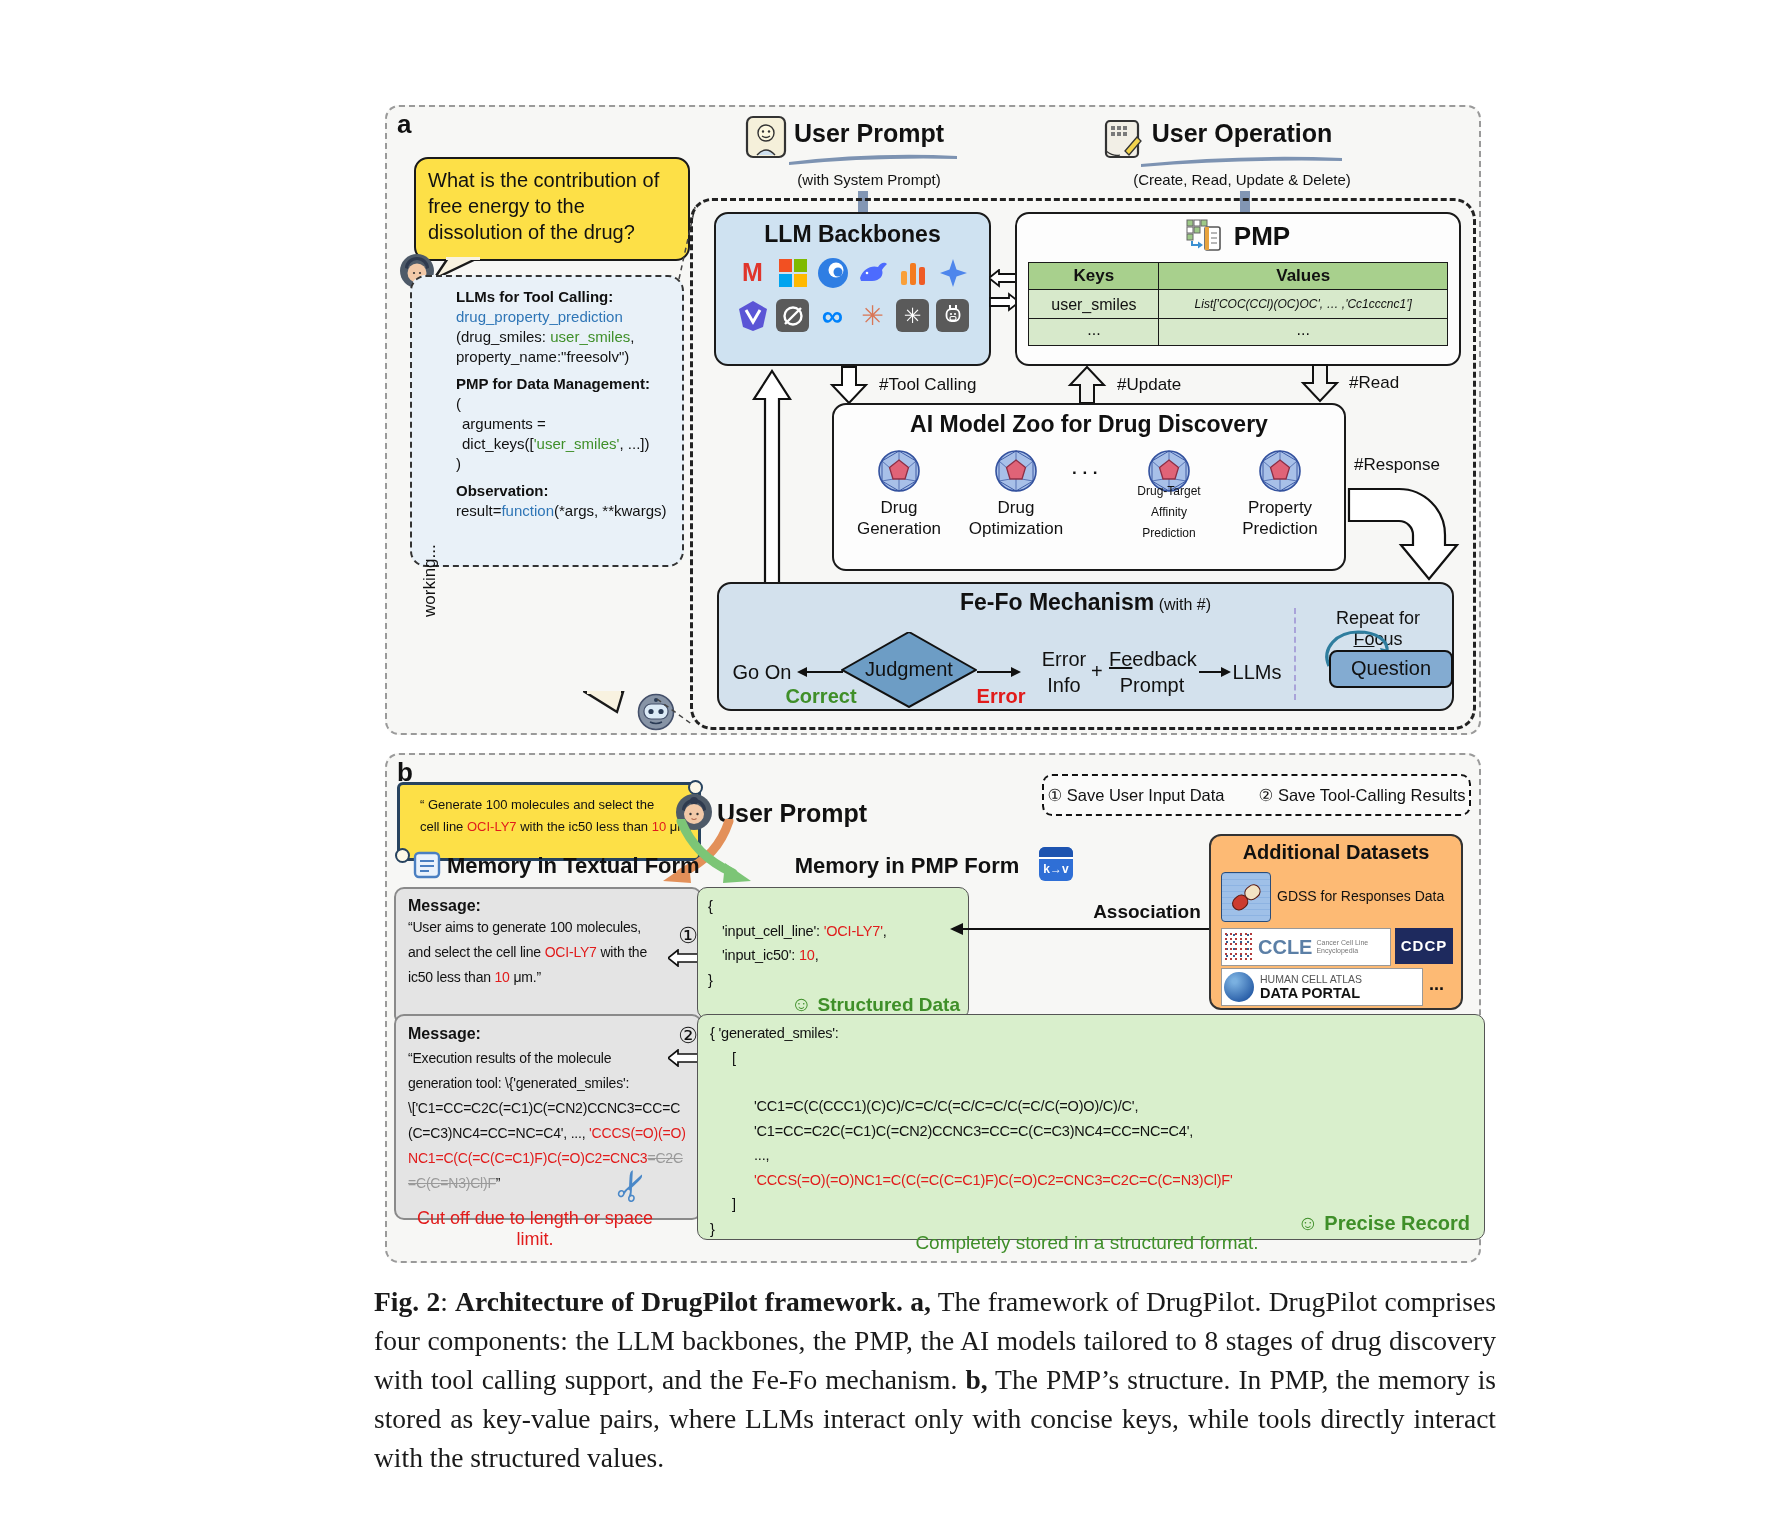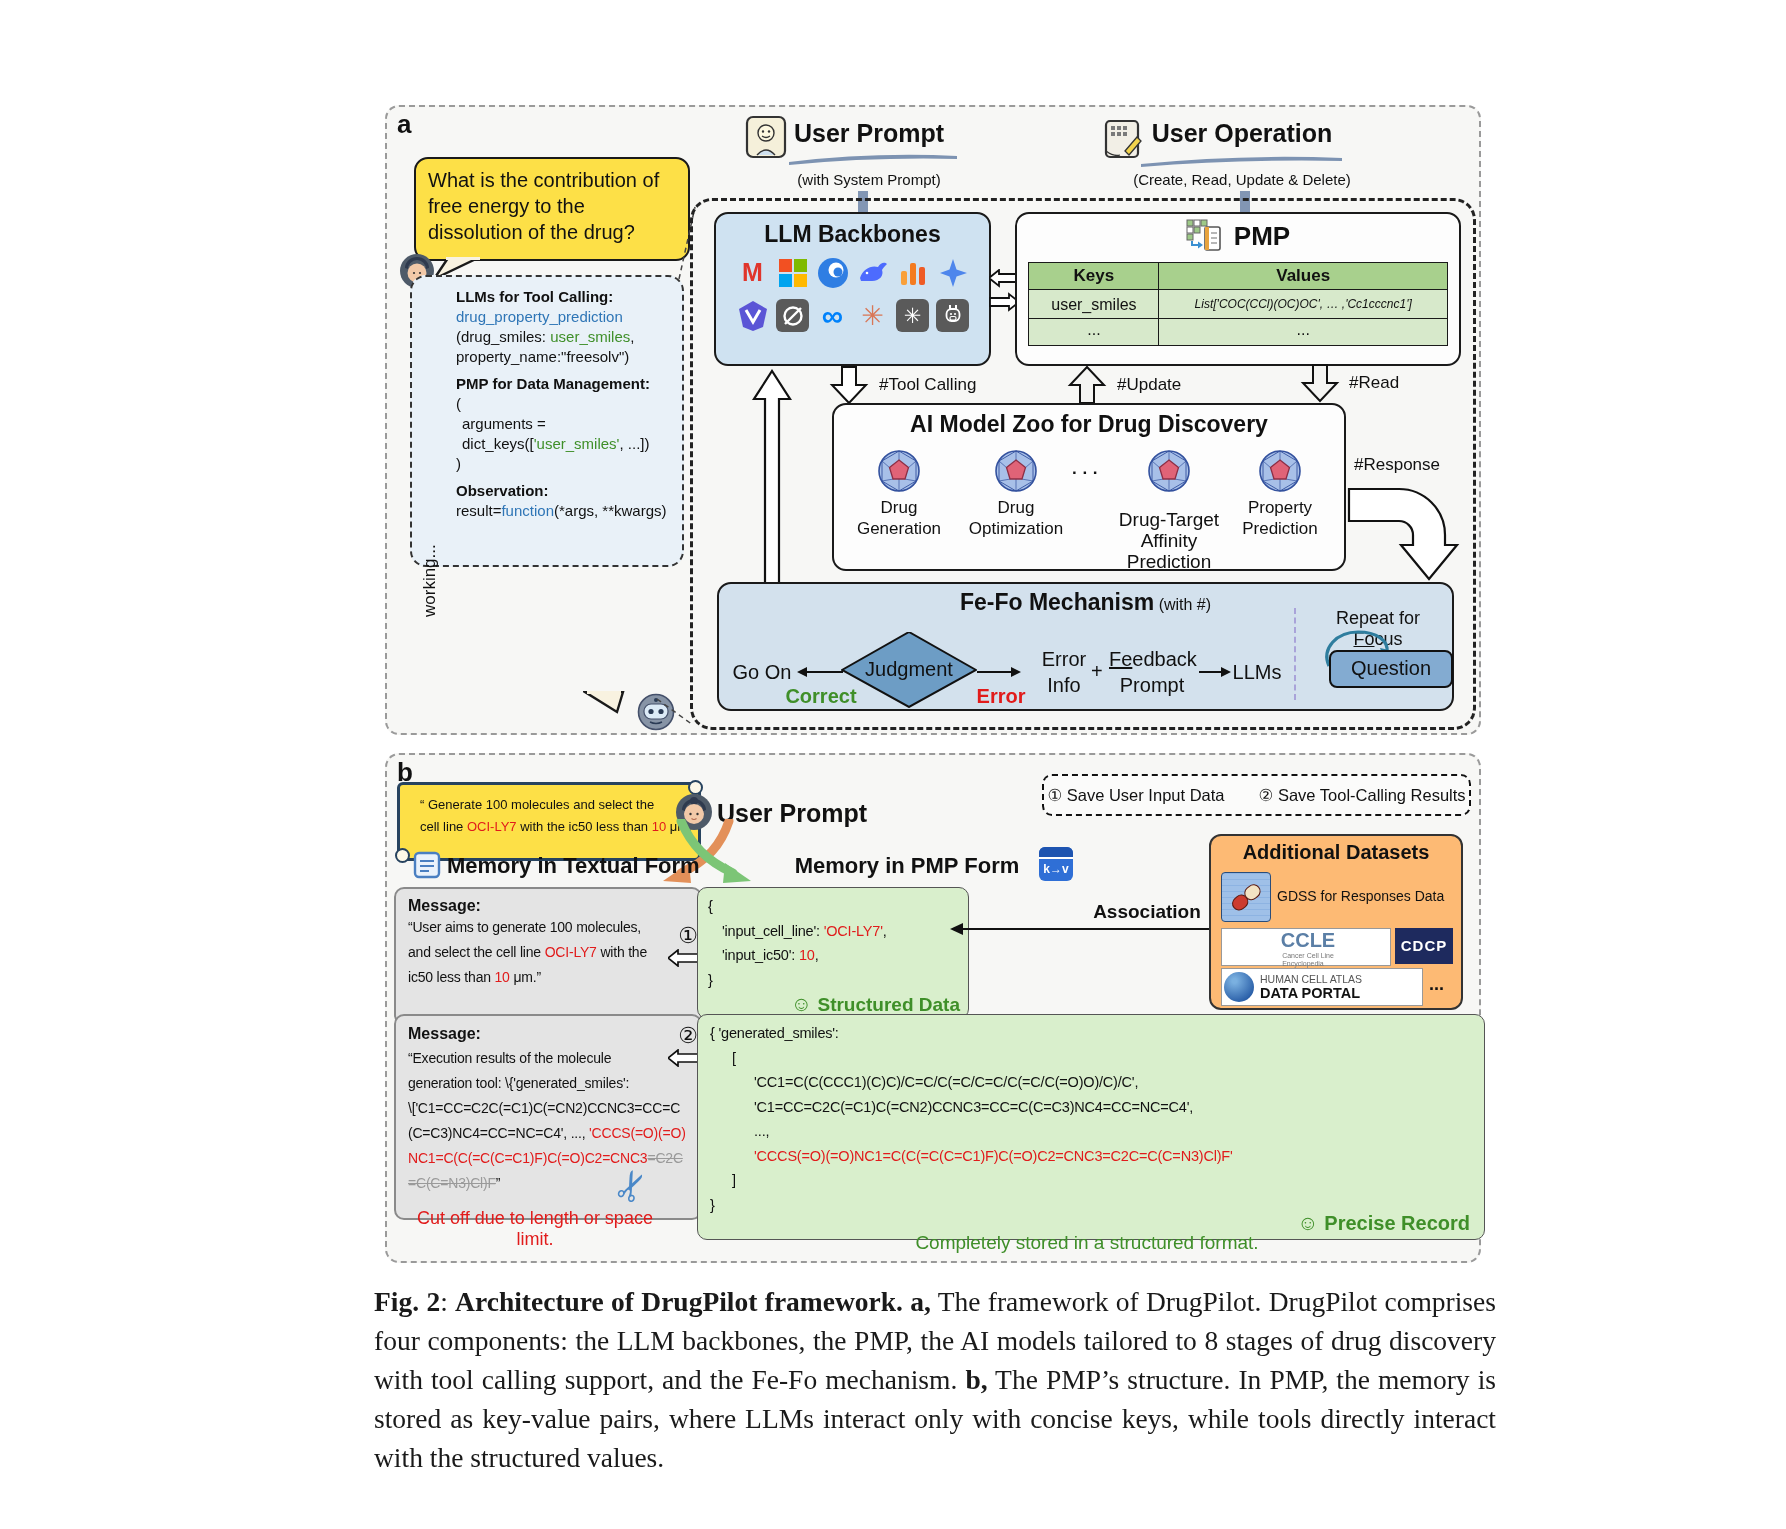--- a/index.html
+++ b/index.html
@@ -310,21 +310,21 @@
           <use href="#mol"></use>
         </svg>
       <div class="abs ctr" style="left:127px;top:92px;width:110px;font-size:17px;line-height:21px;">
         <div>Drug</div>
           <div>Optimization</div>
       </div>
       <div class="abs b" style="left:238px;top:58px;font-size:17px;">· · ·</div>
       <svg class="abs" style="left:313px;top:44px;" width="44" height="44">
           <use href="#mol"></use>
         </svg>
-      <div class="abs ctr" style="left:280px;top:104px;width:110px;font-size:19px;line-height:21px;">
+      <div class="abs ctr" style="left:280px;top:76px;width:110px;font-size:12px;line-height:21px;">
         <div>Drug-Target</div>
           <div>Affinity</div>
           <div>Prediction</div>
       </div>
       <svg class="abs" style="left:424px;top:44px;" width="44" height="44">
           <use href="#mol"></use>
         </svg>
       <div class="abs ctr" style="left:391px;top:92px;width:110px;font-size:17px;line-height:21px;">
         <div>Property</div>
           <div>Prediction</div>
@@ -455,21 +455,21 @@
       <div class="ctr b" style="padding-top:5px;font-size:20px;">Additional Datasets</div>
       <div class="abs" style="left:10px;top:36px;width:48px;height:48px;border:1.5px solid #2a4d7a;border-radius:4px;background:repeating-linear-gradient(0deg,#9fc0e8 0 5px,#8db3e2 5px 6px),#9fc0e8;">
         <svg width="48" height="48">
             <g transform="rotate(-40 24 24)">
               <rect x="8" y="18" width="16" height="13" rx="6.5" fill="#cc3b2f" stroke="#5a1a12" stroke-width="1"></rect>
               <rect x="24" y="18" width="16" height="13" rx="6.5" fill="#f3e3c3" stroke="#5a1a12" stroke-width="1"></rect>
             </g>
           </svg>
       </div>
       <div class="abs" style="left:66px;top:52px;width:178px;font-size:14px;">GDSS for Responses Data</div>
-      <div class="abs" style="left:10px;top:92px;width:168px;height:36px;border:1.5px solid #999;background:#fff;display:flex;align-items:center;flex-direction:column;">
+      <div class="abs" style="left:10px;top:92px;width:168px;height:36px;border:1.5px solid #999;background:#fff;display:flex;align-items:center;">
         <div style="width:30px;height:30px;margin-left:2px;background:radial-gradient(circle at 2px 2px,#b23a3a 1.1px,transparent 1.4px) 0 0/5px 5px,radial-gradient(circle at 3px 3px,#3a5f8f 1.1px,transparent 1.4px) 0 0/7px 7px;"></div>
         <span class="b" style="font-size:20px;color:#5b7fa6;margin-left:4px;">CCLE</span>
         <div style="font-size:7px;color:#777;line-height:8px;margin-left:4px;">
           <div>Cancer Cell Line</div>
             <div>Encyclopedia</div>
         </div>
       </div>
       <div class="abs ctr b" style="left:184px;top:92px;width:58px;height:36px;background:#1e2a5e;color:#fff;font-size:15px;line-height:36px;letter-spacing:1px;">CDCP</div>
       <div class="abs" style="left:10px;top:132px;width:200px;height:36px;border:1.5px solid #999;background:#fff;display:flex;align-items:center;">
         <div style="width:30px;height:30px;margin-left:2px;border-radius:50%;background:radial-gradient(circle at 35% 30%,#7ab0e0 8%,#2a5fa8 75%);"></div>
@@ -493,21 +493,21 @@
     <div class="abs ctr" style="left:288px;top:268px;width:26px;font-size:22px;">②</div>
     <svg class="abs" style="left:281px;top:294px;" width="40" height="18">
       <polygon points="0,9 10,1 10,5 30,5 30,1 40,9 30,17 30,13 10,13 10,17" fill="#fff" stroke="#111" stroke-width="1.7"></polygon>
     </svg>
     <div class="abs red" style="left:10px;top:453px;width:276px;text-align:center;font-size:18px;">Cut off due to length or space limit.</div>
     <div class="abs" style="left:228px;top:408px;font-size:40px;color:#4a88c8;transform:rotate(-65deg);">✂</div>
 
     <div class="abs greenbox" style="left:310px;top:259px;width:762px;height:212px;padding:6px 12px;">
       <div class="jsonline">{ 'generated_smiles':</div>
       <div class="jsonline" style="padding-left:22px;">[</div>
-      <div class="jsonline" style="padding-left:44px;">'CC1=C(C(CCC1)(C)C)/C=C/C(=C/C=C/C(=C/C(=O)O)/C)/C',</div>
+      <div class="jsonline" style="padding-left:44px;margin-top:24px;">'CC1=C(C(CCC1)(C)C)/C=C/C(=C/C=C/C(=C/C(=O)O)/C)/C',</div>
       <div class="jsonline" style="padding-left:44px;">'C1=CC=C2C(=C1)C(=CN2)CCNC3=CC=C(C=C3)NC4=CC=NC=C4',</div>
       <div class="jsonline" style="padding-left:44px;">...,</div>
       <div class="jsonline red" style="padding-left:44px;">'CCCS(=O)(=O)NC1=C(C(=C(C=C1)F)C(=O)C2=CNC3=C2C=C(C=N3)Cl)F'</div>
       <div class="jsonline" style="padding-left:22px;">]</div>
       <div class="jsonline">}</div>
       <div class="abs green b" style="right:14px;bottom:4px;font-size:20px;"><span class="smiley">☺</span> <span>Precise Record</span></div>
     </div>
     <div class="abs green" style="left:400px;top:477px;width:600px;text-align:center;font-size:19px;">Completely stored in a structured format.</div>
   </div>
 

